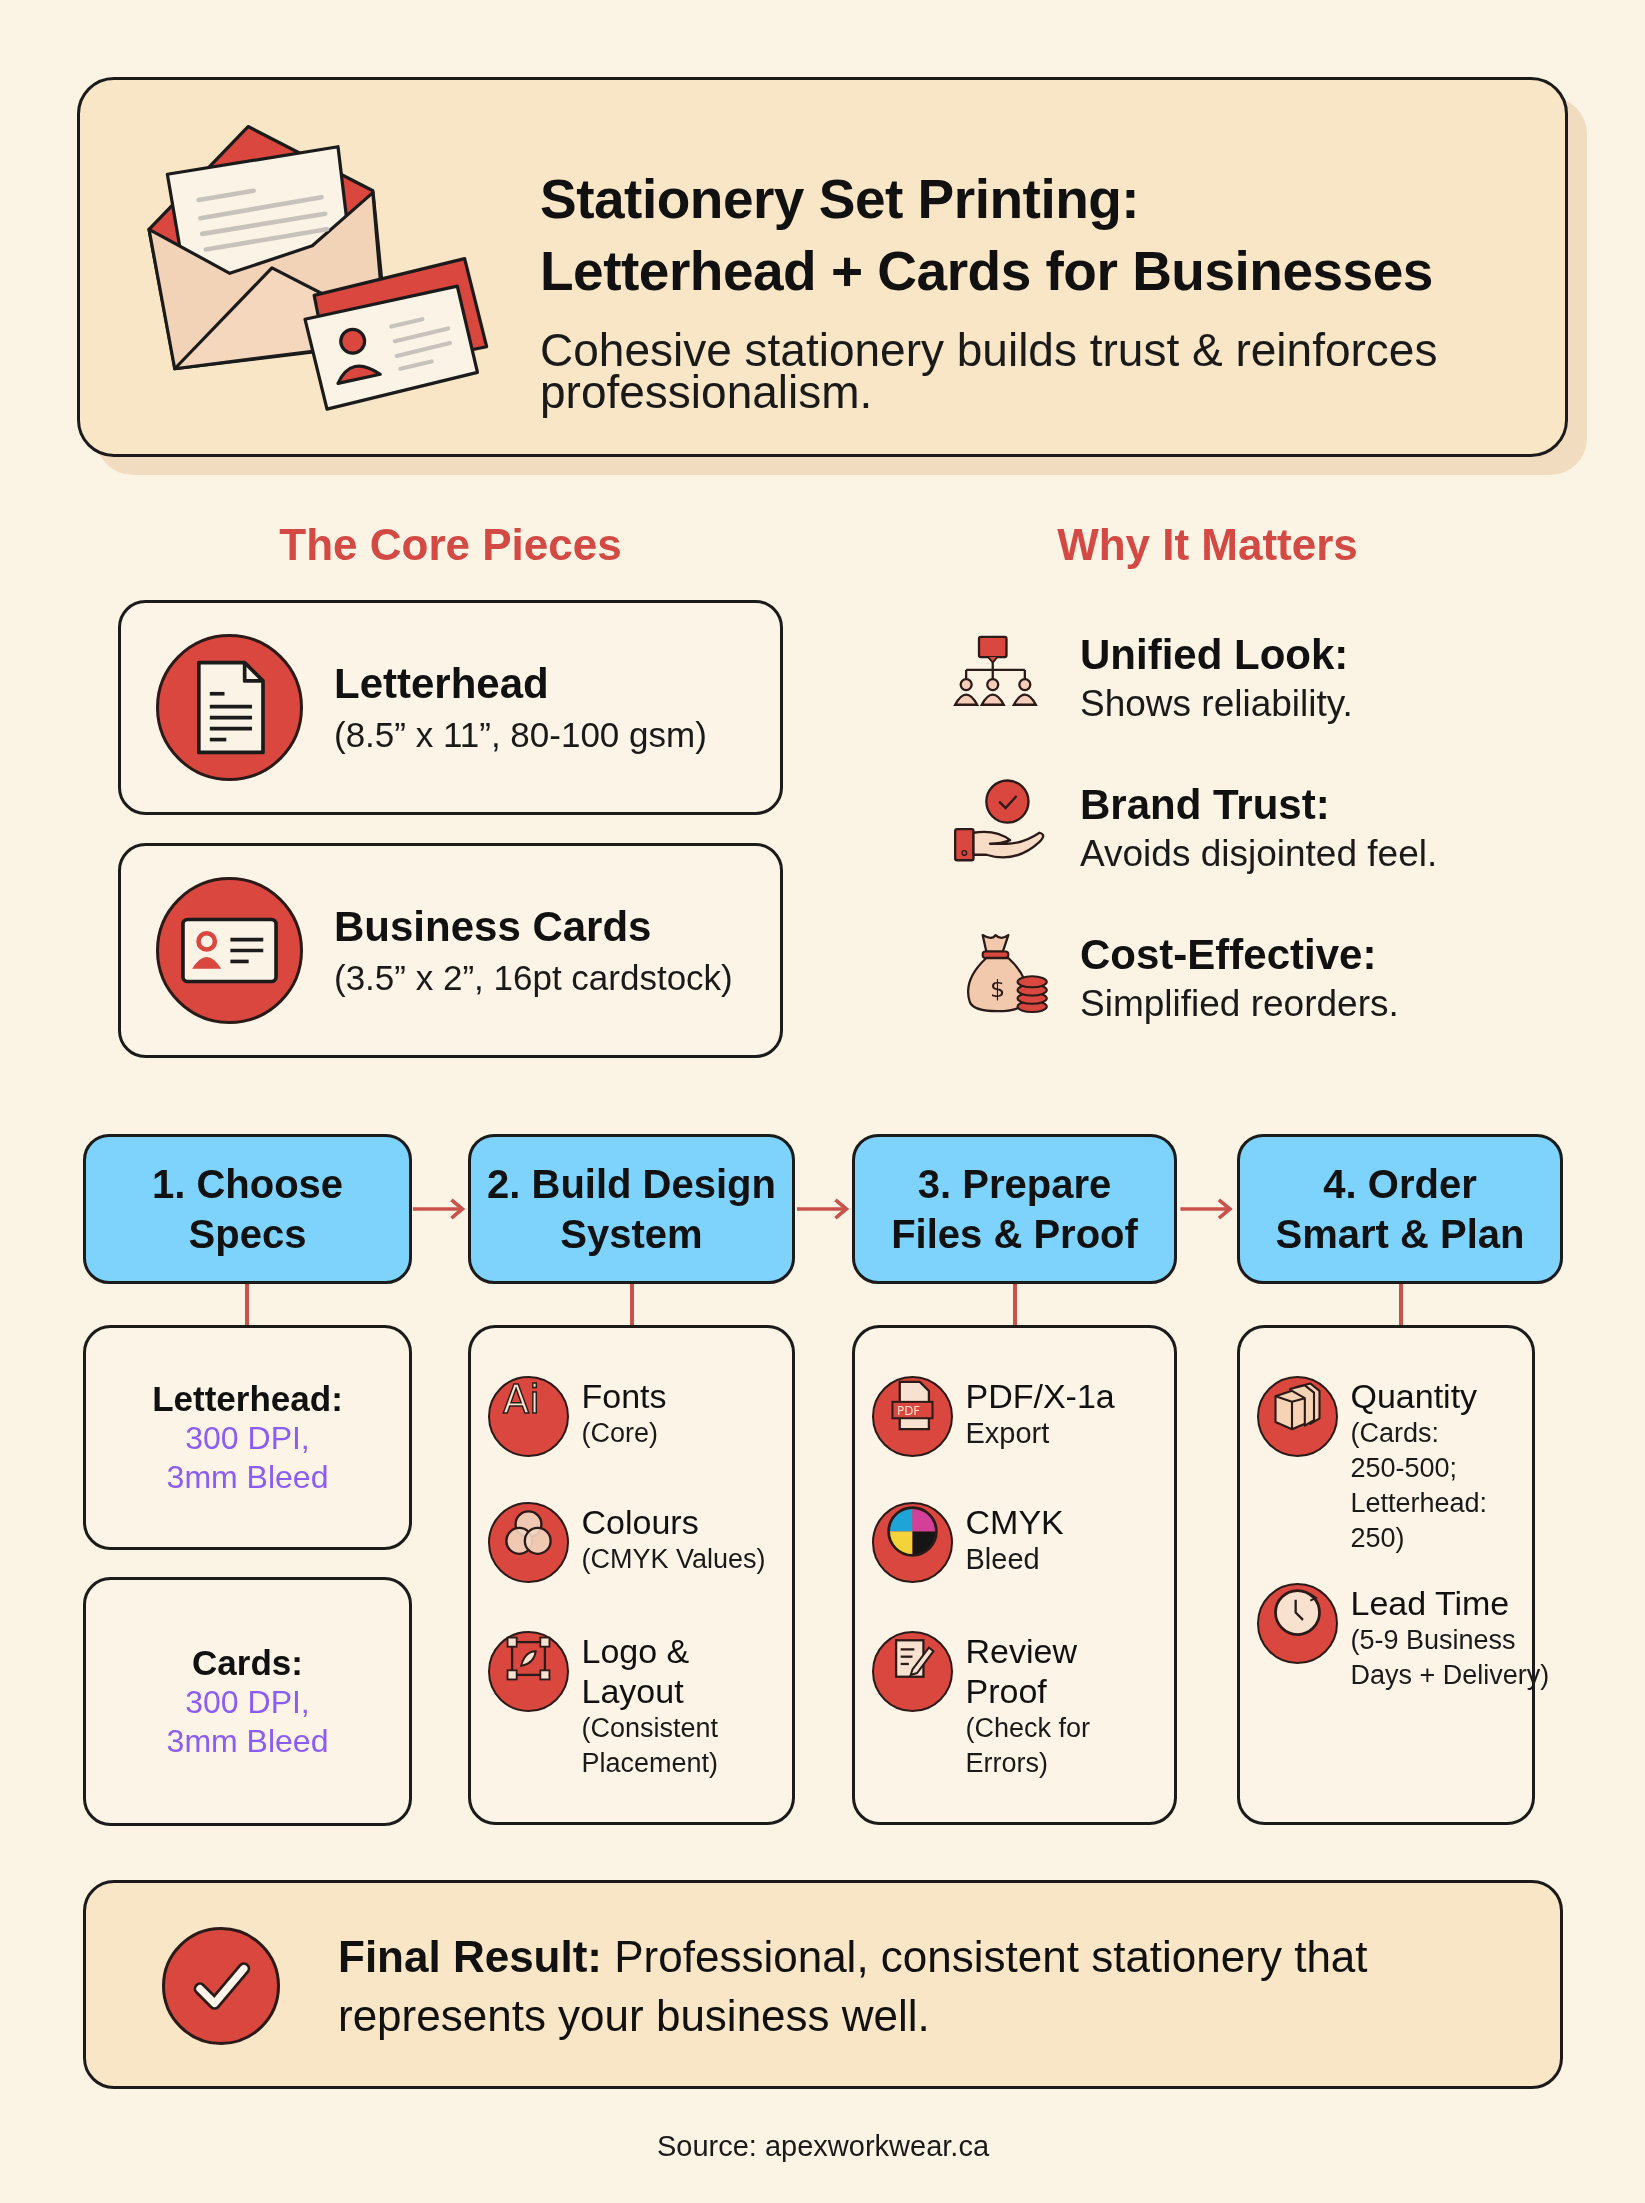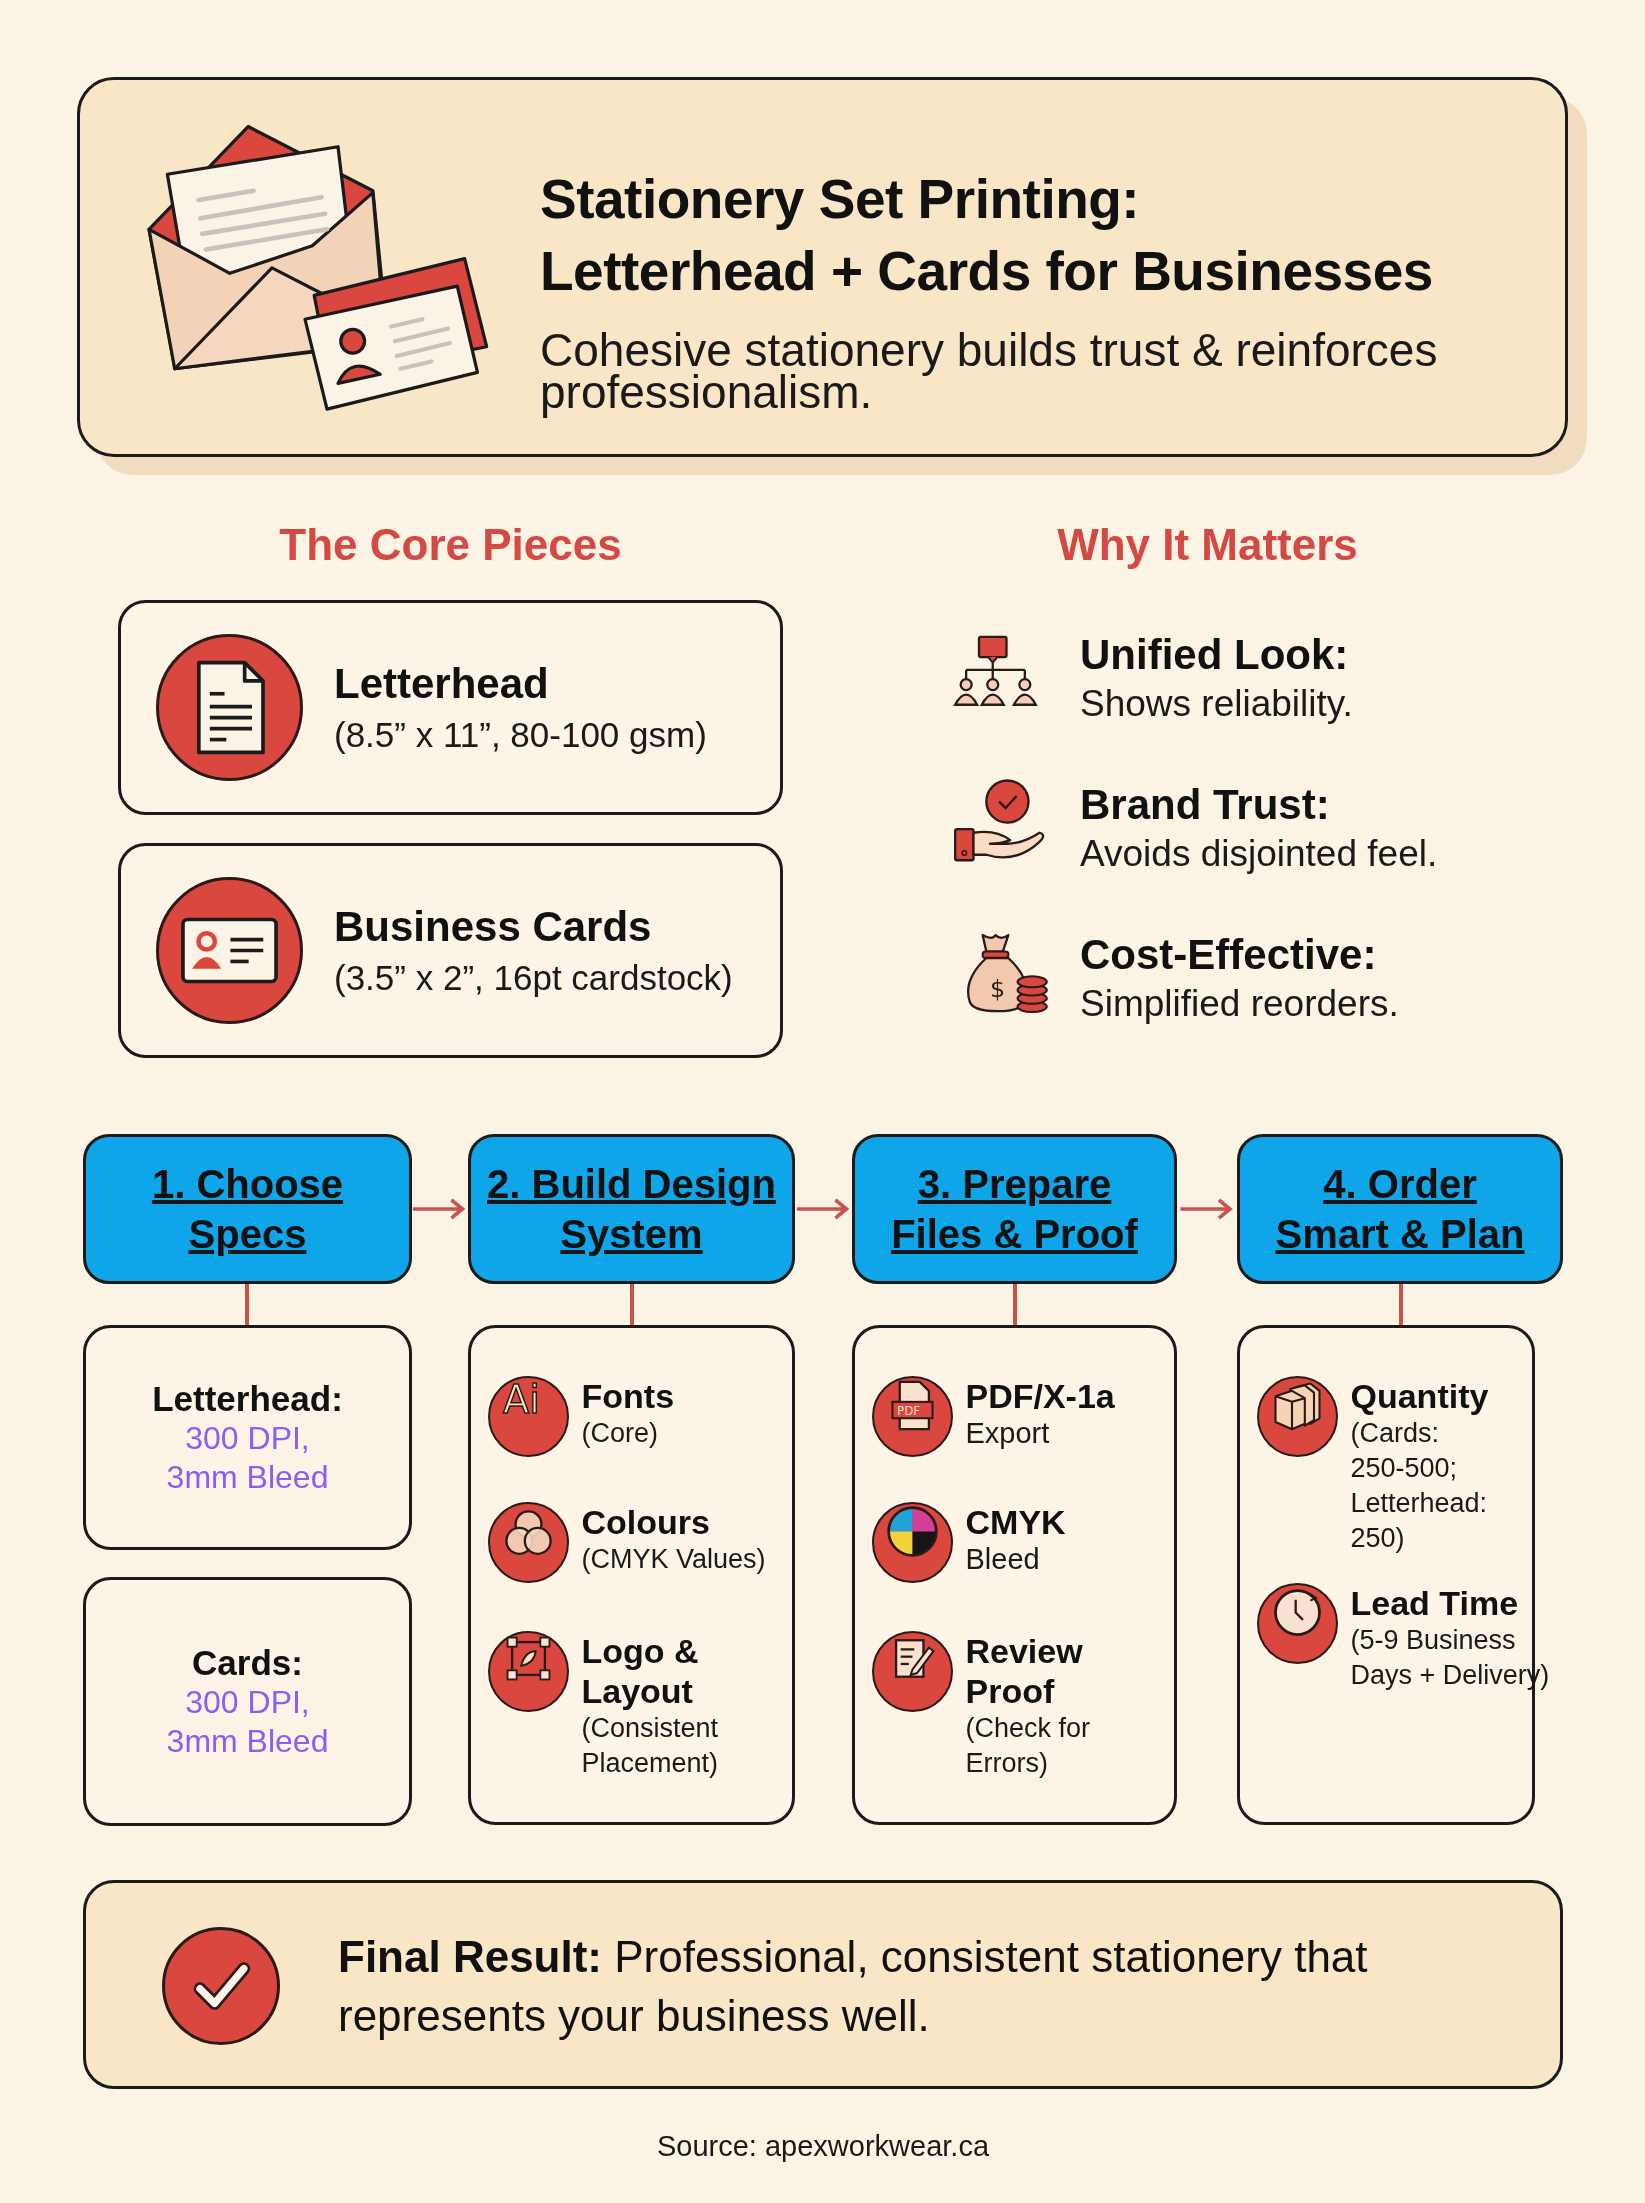--- a/index.html
+++ b/index.html
@@ -11,21 +11,21 @@
     position: relative;
     overflow: hidden;
   }
   .abs { position: absolute; }
   .box {
     position: absolute;
     border: 3.7px solid #1b1b1b;
     border-radius: 31px;
     background: #fcf4e6;
   }
-  .box.tan { background: #0ea5e9; text-decoration: underline; }
+  .box.tan { background: #7dd3fc; }
 
   
   #header-shadow { left: 96px; top: 97px; width: 1491px; height: 378px; background: #f2dcc0; border-radius: 37px; }
   #header { left: 77px; top: 77px; width: 1491px; height: 380px; border-radius: 37px; background: #f8e6c6; }
   #header-title { left: 540px; top: 163px; font-size: 55px; font-weight: 700; line-height: 72px; letter-spacing: -0.5px; color: #111; }
   #header-sub { left: 540px; top: 329px; font-size: 46px; line-height: 42px; color: #1a1a1a; }
   #hero-icon { left: 138px; top: 110px; width: 367px; height: 312px; }
 
   
   .section-title { font-size: 44px; font-weight: 700; color: #d24a43; text-align: center; }
@@ -52,21 +52,21 @@
   .connector { position: absolute; width: 3.7px; background: #c8534c; top: 1284px; height: 41px; }
   .arrow { position: absolute; top: 1198px; height: 22px; }
   .step-body { top: 1325px; height: 500px; border-radius: 27.5px; }
   .spec-box { position: absolute; width: 329px; border-radius: 27.5px; display: flex; flex-direction: column; align-items: center; justify-content: center; text-align: center; }
   .spec-title { font-size: 35px; font-weight: 700; color: #111; line-height: 40px; }
   .spec-line { font-size: 32px; color: #8b5cf6; line-height: 39px; }
 
   .item { position: absolute; left: 16.5px; }
   .item-circle { position: absolute; left: 0; top: 0; width: 81px; height: 81px; border-radius: 50%; background: #d9473f; border: 2.8px solid #2a1a18; display: flex; align-items: flex-start; justify-content: center; }
   .item-text { position: absolute; left: 94px; top: 0; width: 230px; }
-  .item-title { font-size: 34px; font-weight: 700; color: #111; line-height: 40px; white-space: pre-line; }
+  .item-title { font-size: 34px; font-weight: 400; color: #111; line-height: 40px; white-space: pre-line; }
   .item-sub { font-size: 29px; color: #1a1a1a; line-height: 35px; white-space: pre-line; }
   .item-sub.small { font-size: 27px; line-height: 35px; }
 
   
   #final { left: 83px; top: 1880px; width: 1480px; height: 209px; border-radius: 31px; background: #f8e6c6; }
   #final-check { left: 162px; top: 1927px; width: 118px; height: 118px; border-radius: 50%; background: #d9473f; border: 3.7px solid #2a1a18; display: flex; align-items: center; justify-content: center; }
   #final-text { left: 338px; top: 1927px; width: 1194px; font-size: 44px; line-height: 59px; color: #111; }
   #final-label { font-weight: 700; }
 
   #source { left: 0; width: 1646px; top: 2130px; text-align: center; font-size: 29px; color: #1a1a1a; }

